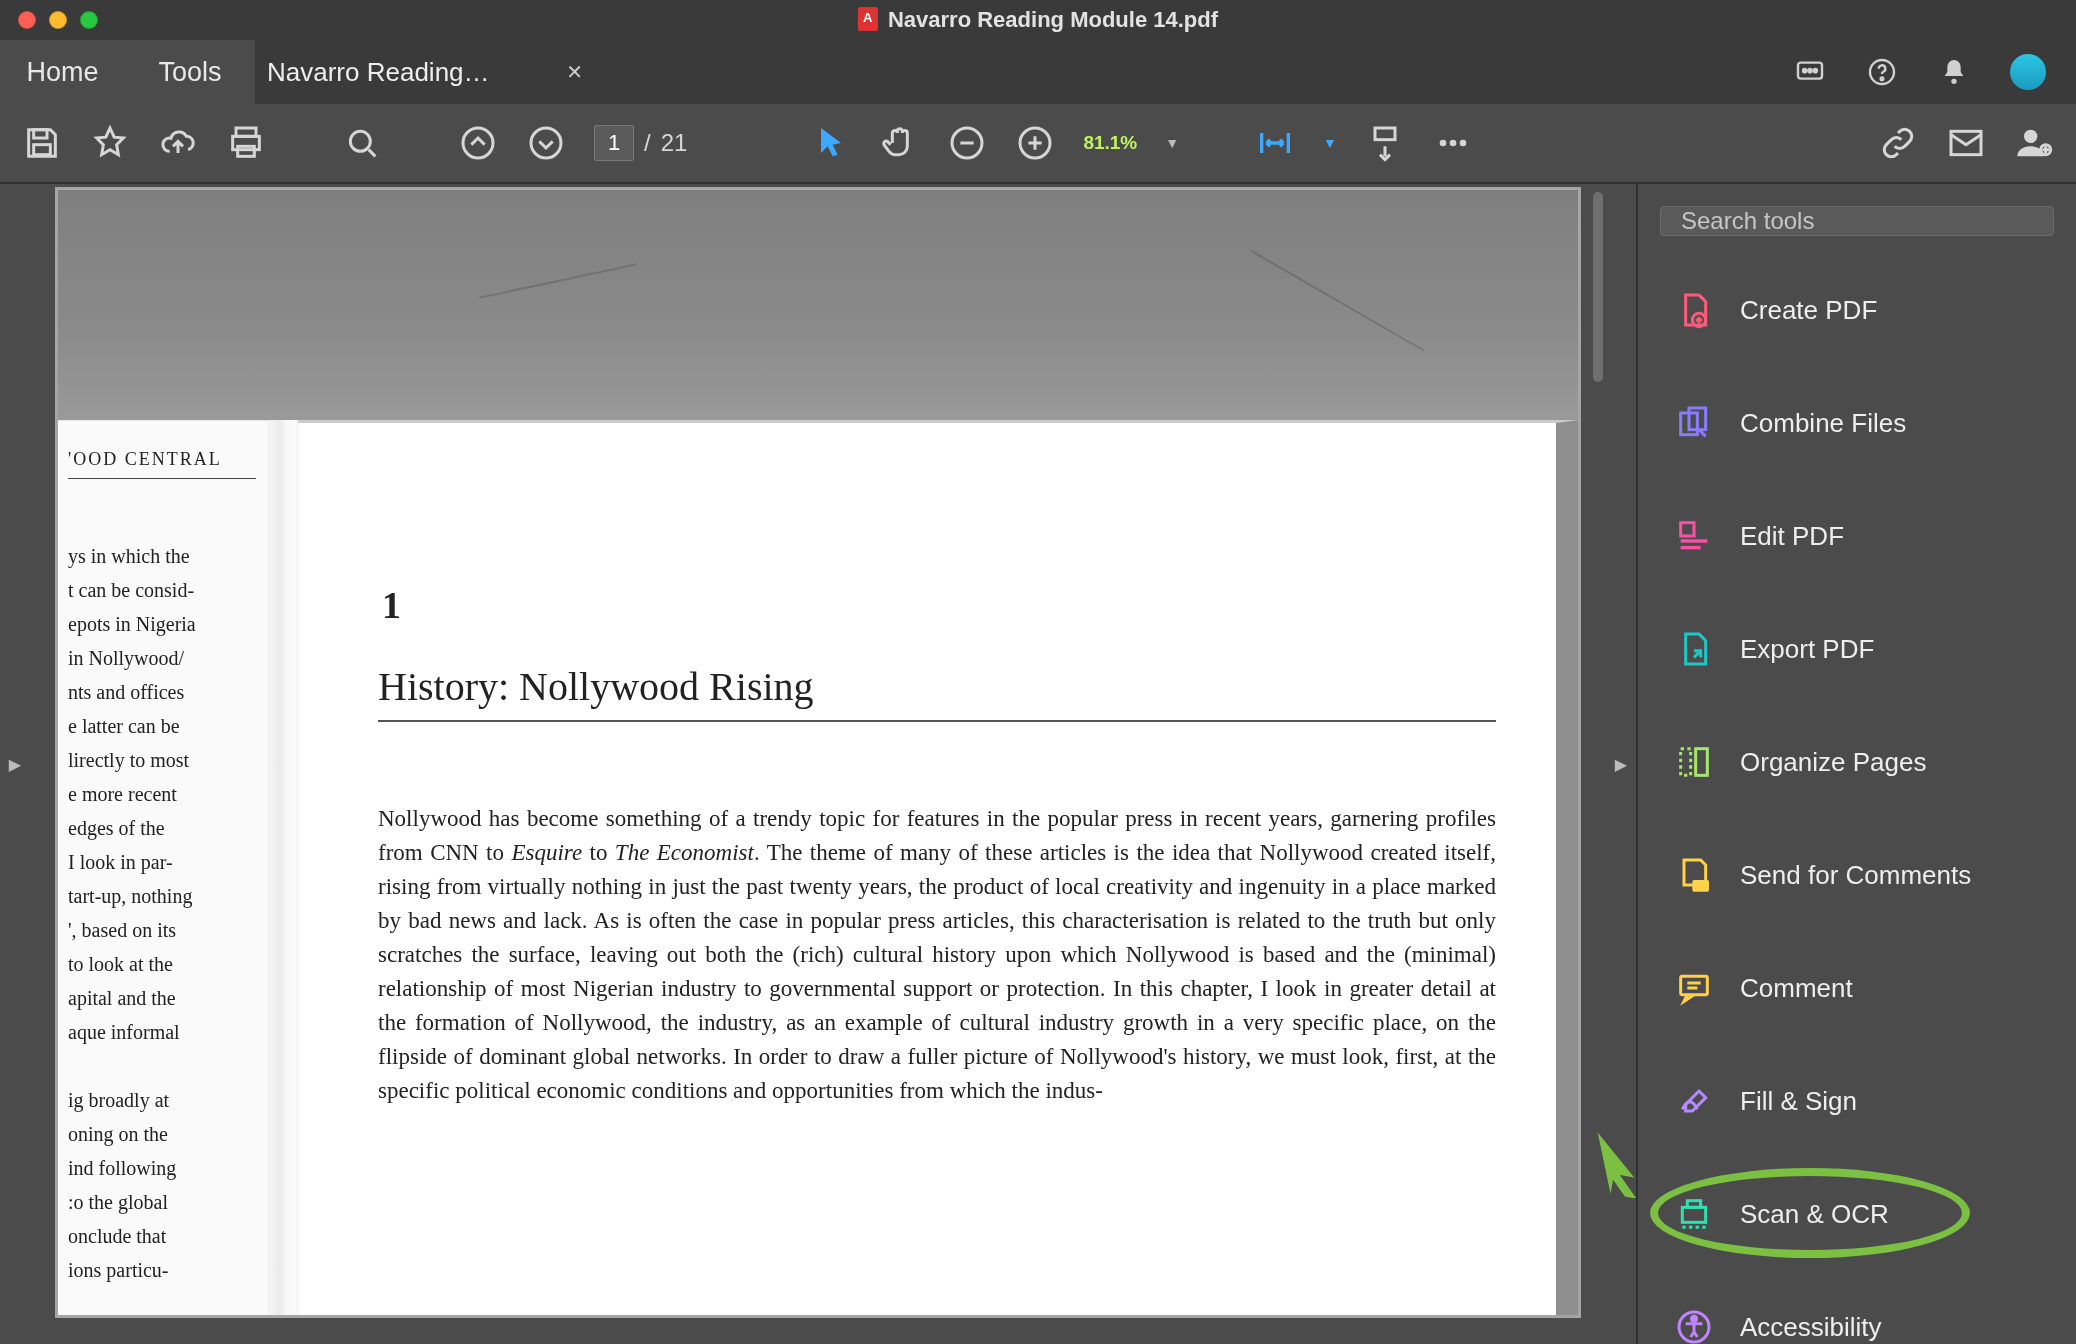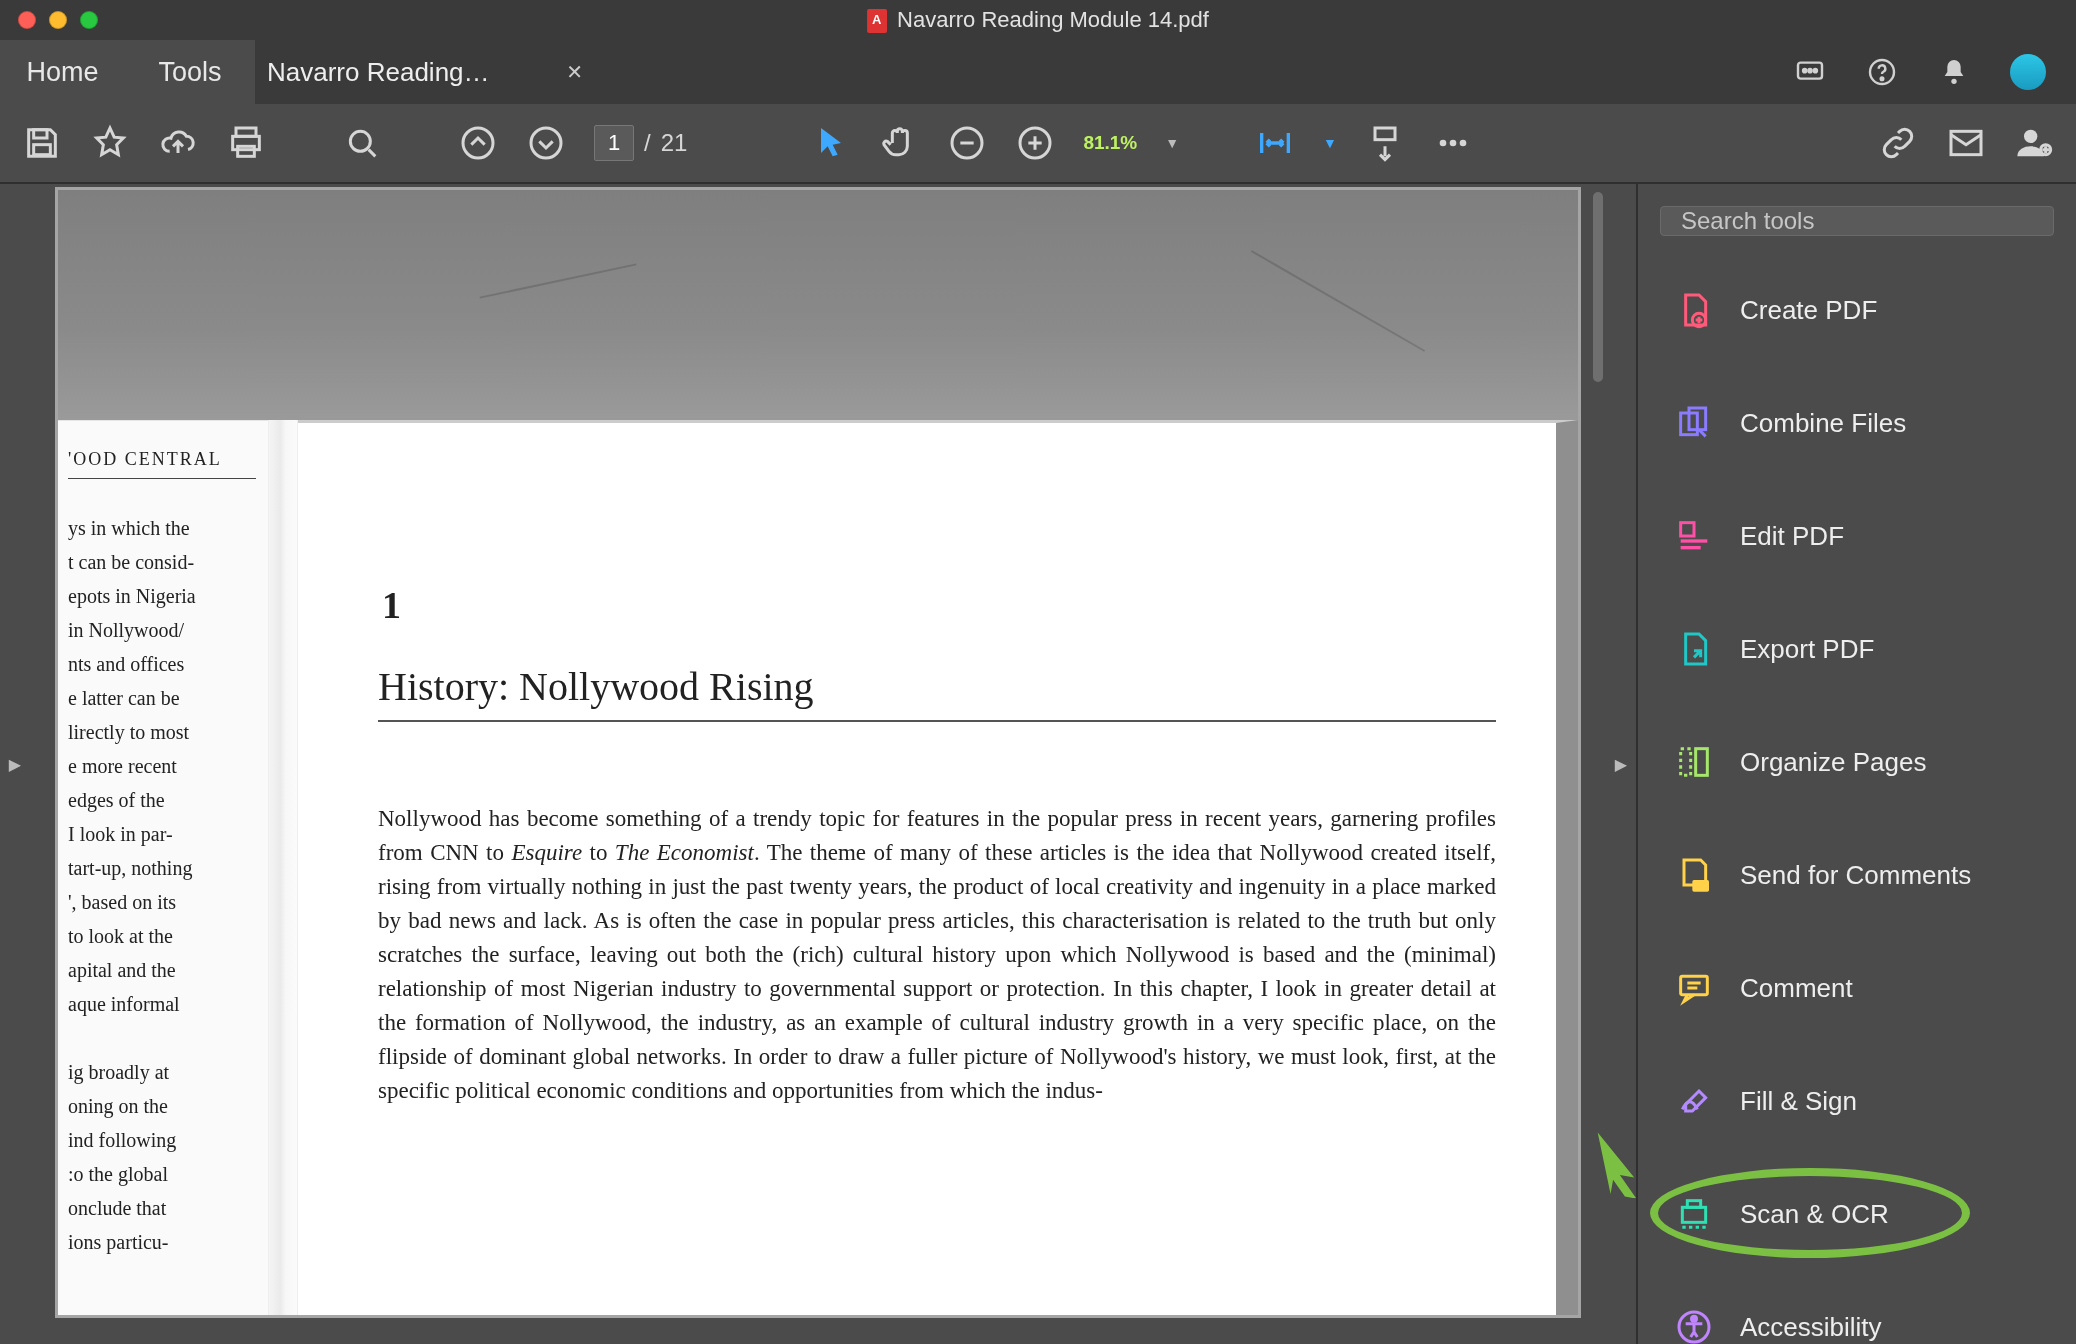--- a/index.html
+++ b/index.html
@@ -6,21 +6,21 @@
   html, body { width: 2076px; height: 1344px; font-family: -apple-system, "Helvetica Neue", Arial, sans-serif; background: #4b4b4b; color: #d8d8d8; }
   .root { display: flex; flex-direction: column; width: 2076px; height: 1344px; }
 
   
   .titlebar { height: 40px; display: flex; align-items: center; background: #3a3a3a; padding: 0 18px; position: relative; }
   .traffic { display: flex; gap: 13px; }
   .dot { width: 18px; height: 18px; border-radius: 50%; box-shadow: inset 0 0 0 1px rgba(0,0,0,.2); }
   .dot.red { background: #ff5f57; }
   .dot.yellow { background: #febc2e; }
   .dot.green { background: #28c840; }
-  .titletext { position: absolute; left: 50%; transform: translateX(-50%); display: flex; align-items: flex-end; gap: 10px; font-size: 22px; color: #e2e2e2; }
+  .titletext { position: absolute; left: 50%; transform: translateX(-50%); display: flex; align-items: flex-start; gap: 10px; font-size: 22px; color: #e2e2e2; font-weight: bold; }
   .pdficon { width: 20px; height: 24px; background: #d33; border-radius: 2px; position: relative; }
   .pdficon::after { content: "A"; position: absolute; font-size: 13px; color: #fff; left: 5px; top: 3px; font-weight: bold; }
 
   .tabbar { height: 64px; background: #4b4b4b; display: flex; align-items: stretch; }
   .hometab { width: 125px; display: flex; align-items: center; justify-content: center; font-size: 27px; font-weight: 400; color: #e8e8e8; cursor: pointer; }
   .toolstab { width: 130px; display: flex; align-items: center; justify-content: center; font-size: 27px; color: #e8e8e8; cursor: pointer; }
   .filetab { width: 340px; background: #3a3a3a; display: flex; align-items: center; justify-content: space-between; padding: 0 12px; font-size: 26px; color: #eee; }
   .filetab .x { font-size: 20px; color: #ccc; }
   .tabspacer { flex: 1; background: #3a3a3a; display: flex; align-items: center; justify-content: flex-end; padding-right: 30px; gap: 40px; }
   .ticon { width: 32px; height: 32px; display: inline-flex; align-items: center; justify-content: center; color: #d0d0d0; font-size: 30px; }
@@ -41,21 +41,21 @@
   .main { flex: 1; display: flex; background: #4b4b4b; overflow: hidden; }
   .mini { width: 30px; background: #4b4b4b; display: flex; align-items: center; justify-content: center; }
   .mini .tri2, .mini2 .tri2 { font-size: 16px; color: #bbb; }
   .doc { flex: 1; background: #4b4b4b; position: relative; padding: 6px; }
   .pagewrap { width: 1520px; height: 1125px; background: #fff; margin: 0 auto; box-shadow: 0 0 0 3px rgba(255,255,255,.5); position: relative; overflow: hidden; }
   .scan-top { height: 230px; background: linear-gradient(180deg,#7f7f7f,#8a8a8a 60%,#9a9a9a); position: relative; }
   .scan-top .smear1 { position: absolute; left: 420px; top: 90px; width: 160px; height: 2px; background: rgba(0,0,0,.15); transform: rotate(-12deg); }
   .scan-top .smear2 { position: absolute; right: 140px; top: 110px; width: 200px; height: 2px; background: rgba(0,0,0,.15); transform: rotate(30deg); }
   .bookbody { height: 895px; display: flex; }
   .leftcol { width: 210px; background: #fafafa; padding: 28px 12px 0 10px; font-family: "Times New Roman", serif; color: #222; border-top: 1px solid #e6e6e6; }
-  .lefthdr { font-size: 18px; letter-spacing: 2px; border-bottom: 1px solid #444; padding-bottom: 8px; margin-bottom: 32px; }
+  .lefthdr { font-size: 18px; letter-spacing: 2px; border-bottom: 1px solid #444; padding-bottom: 8px; margin-bottom: 60px; }
   .leftpara { font-size: 20px; line-height: 34px; text-align: justify; }
   .spine { width: 30px; background: linear-gradient(90deg,#f5f5f5,#eaeaea 40%,#f7f7f7 60%,#fbfbfb); border-left: 1px solid #eee; border-right: 1px solid #eee; }
   .rightpg { flex: 1; background: #fff; padding: 30px 60px 0 80px; font-family: "Times New Roman", serif; color: #222; border-right: 22px solid #8f8f8f; border-top: 3px solid #ccc; }
   .chapno { font-size: 38px; font-weight: 700; margin: 130px 0 36px 4px; }
   .chaptitle { font-size: 40px; font-weight: 400; margin-bottom: 10px; }
   .chaprule { border: none; border-bottom: 2px solid #555; margin-bottom: 80px; width: 100%; }
   .bodytxt { font-size: 23px; line-height: 34px; text-align: justify; }
   .bodytxt i { font-style: italic; }
   .scrollhint { position: absolute; right: 3px; top: 8px; width: 10px; height: 190px; background: #6f6f6f; border-radius: 5px; }
 

